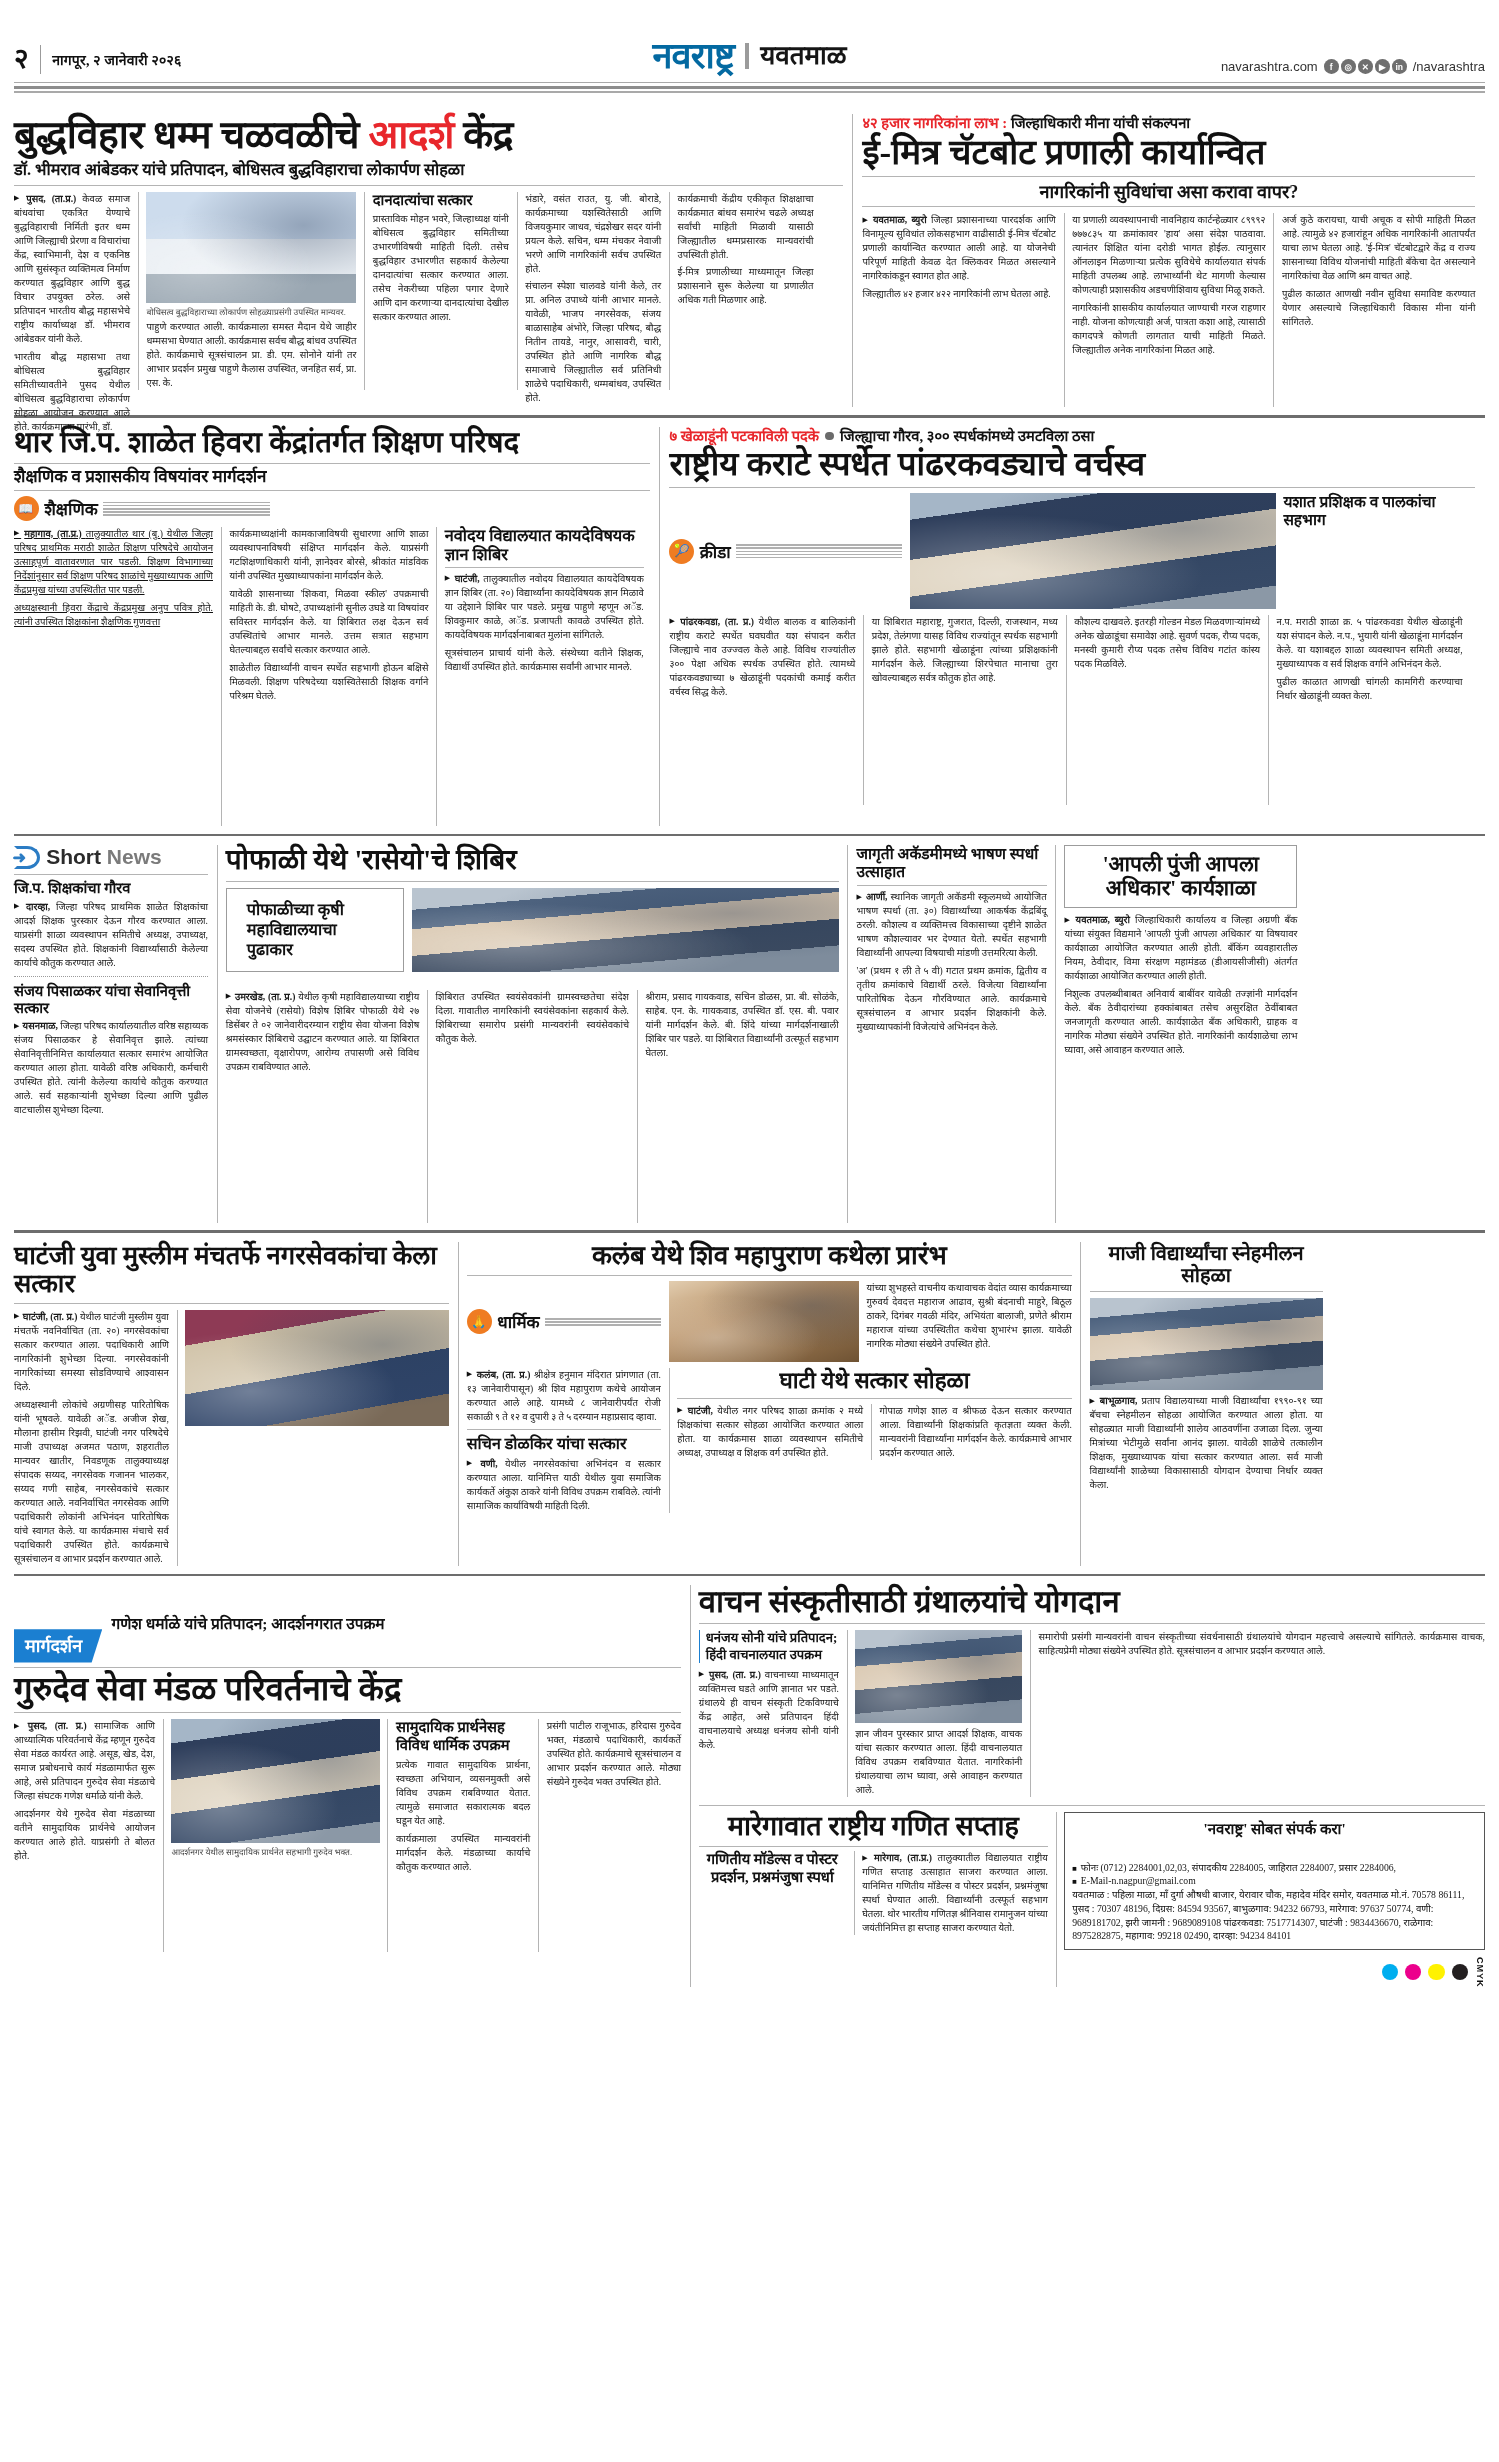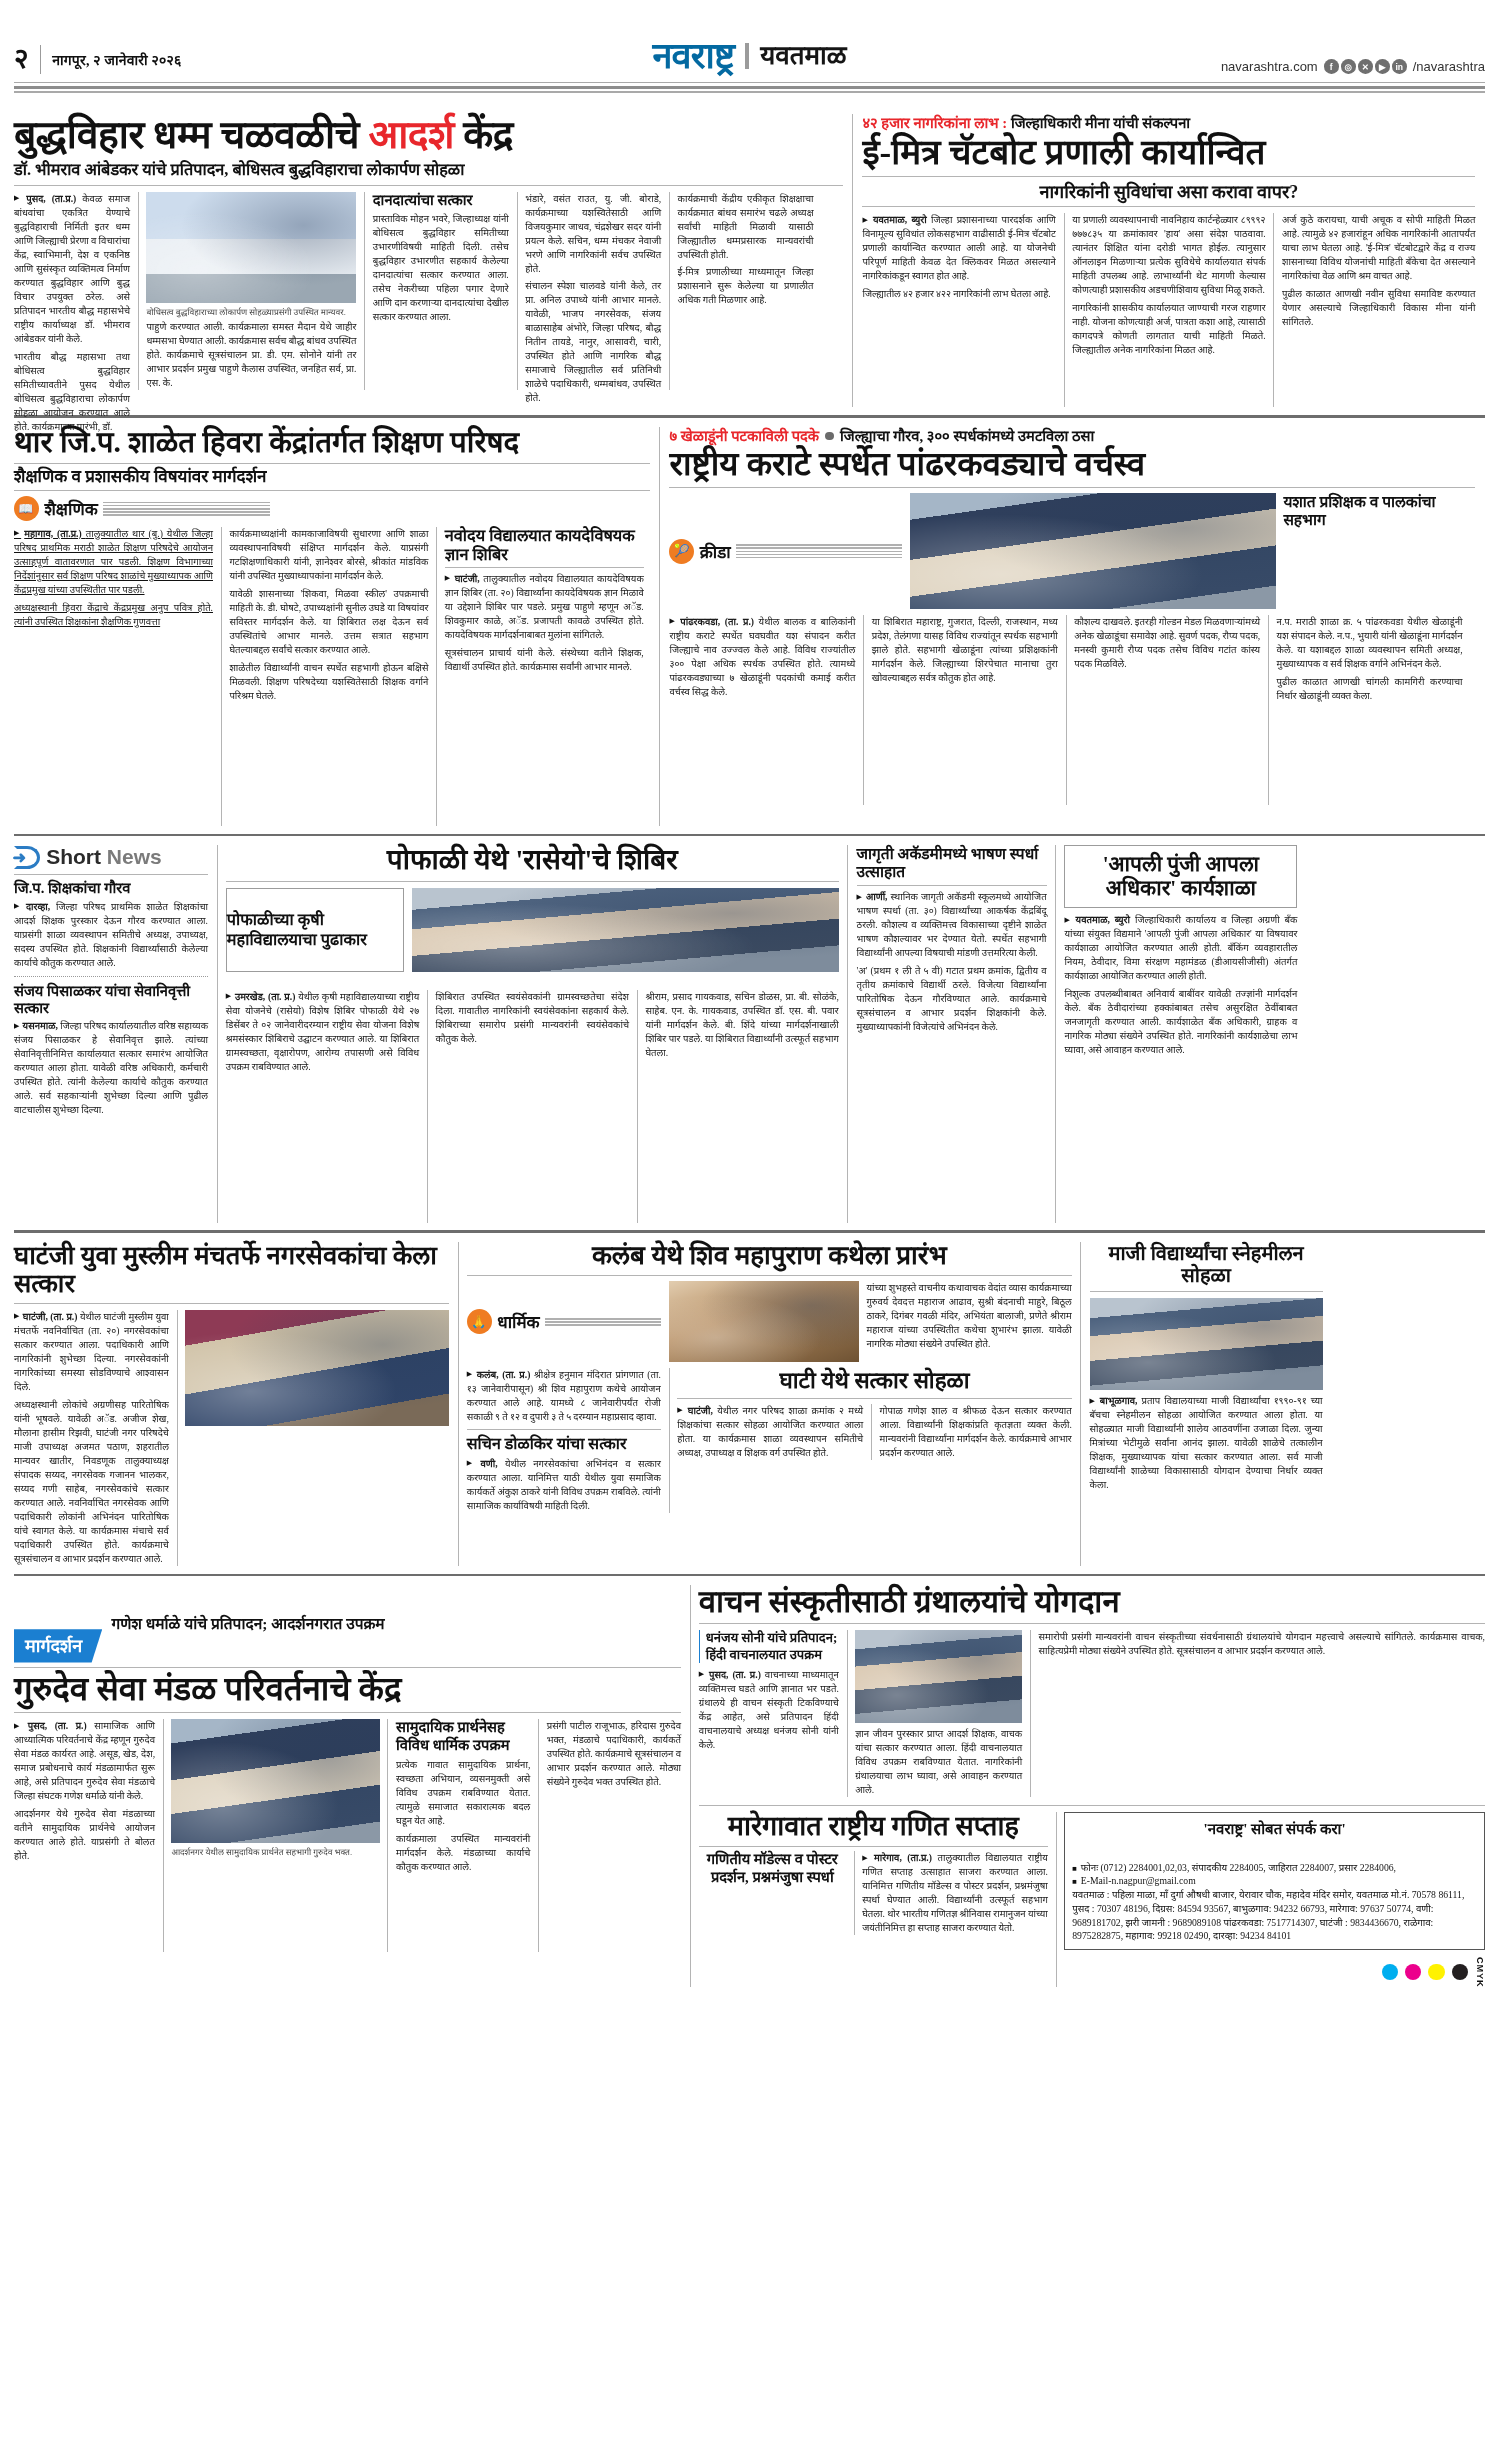--- a/index.html
+++ b/index.html
@@ -79,21 +79,21 @@
     padding: 3.9px 20px 5.4px 11px; clip-path: polygon(0 0, 100% 0, 88% 100%, 0 100%); margin-top: 44px; }
 
   .shortnews-hd { display: flex; align-items: center; gap: 6.2px; }
   .sn-arrow { width: 26px; height: 23px; position: relative; }
   .sn-arrow:before { content:""; position:absolute; inset:0; border:3.9px solid #2b7cc4;
     border-radius: 0 50% 50% 0; border-left-color: transparent; }
   .sn-arrow:after { content:"\279C"; position:absolute; left:-1.6px; top:2.3px; color:#2b7cc4; font-size:16.3px; font-weight:700; }
   .sn-text { font-size: 21px; font-weight: 800; font-family: "Liberation Sans", sans-serif; }
   .sn-text .g { color: #7b7b7b; }
 
-  .boxed { border: 1.6px solid #9c9c9c; padding: 0; }
+  .boxed { border: 1.6px solid #9c9c9c; padding: 20px; }
 
   
   .contact { border: 1.6px solid #555; padding: 6.2px 7px; font-size: 9.7px; line-height: 1.42; }
   .contact .ttl { text-align: center; font-weight: 700; font-size: 15px; margin-bottom: 20px; }
   .contact .bl:before { content: "\25A0"; font-size: 7.8px; margin-right: 3.9px; }
   .cmyk { display: flex; gap: 7px; justify-content: flex-end; align-items: center; margin-top: 6.2px; }
   .cmyk i { width: 16.3px; height: 16.3px; border-radius: 50%; display: block; }
   .cmyk .c { background: #00aeef; } .cmyk .m { background: #ec008c; }
   .cmyk .y { background: #fff200; } .cmyk .k { background: #231f20; }
   .cmyk span { writing-mode: vertical-rl; font-size: 9.3px; font-weight: 700;
@@ -323,21 +323,21 @@
       <div class="hline-dot" style="margin:6.2px 0;"></div>
 
       <h4 class="hl" style="font-size:14.7px;line-height:1.12;">संजय पिसाळकर यांचा सेवानिवृत्ती सत्कार</h4>
       <p class="body-txt" style="margin-top:3.1px;"><span class="dl">यसनमाळ,</span>
         <span>जिल्हा परिषद कार्यालयातील वरिष्ठ सहाय्यक संजय पिसाळकर हे सेवानिवृत्त झाले. त्यांच्या सेवानिवृत्तीनिमित्त कार्यालयात सत्कार समारंभ आयोजित करण्यात आला होता. यावेळी वरिष्ठ अधिकारी, कर्मचारी उपस्थित होते. त्यांनी केलेल्या कार्याचे कौतुक करण्यात आले. सर्व सहकाऱ्यांनी शुभेच्छा दिल्या आणि पुढील वाटचालीस शुभेच्छा दिल्या.</span></p>
     </div>
 
     <div class="vline" style="margin:0 8.5px;"></div>
 
     <div class="col" style="width:613px;">
-      <h2 class="hl2" style="font-size:28px;text-align:center;">पोफाळी येथे 'रासेयो'चे शिबिर</h2>
+      <h2 class="hl2" style="font-size:28px;">पोफाळी येथे 'रासेयो'चे शिबिर</h2>
       <div class="hline" style="margin:4.7px 0 6.2px;"></div>
       <div class="row gap">
         <div class="boxed" style="width:178px;height:84px;display:flex;align-items:center;">
           <h4 class="hl" style="font-size:16.3px;line-height:1.22;">पोफाळीच्या कृषी महाविद्यालयाचा पुढाकार</h4>
         </div>
         <div class="photo photo-people" style="flex:1;height:84px;"></div>
       </div>
       <div class="row gap" style="height:233px;margin-top:18px;">
         <div class="col" style="width:194px;">
           <p class="body-txt"><span class="dl">उमरखेड, (ता. प्र.)</span>

